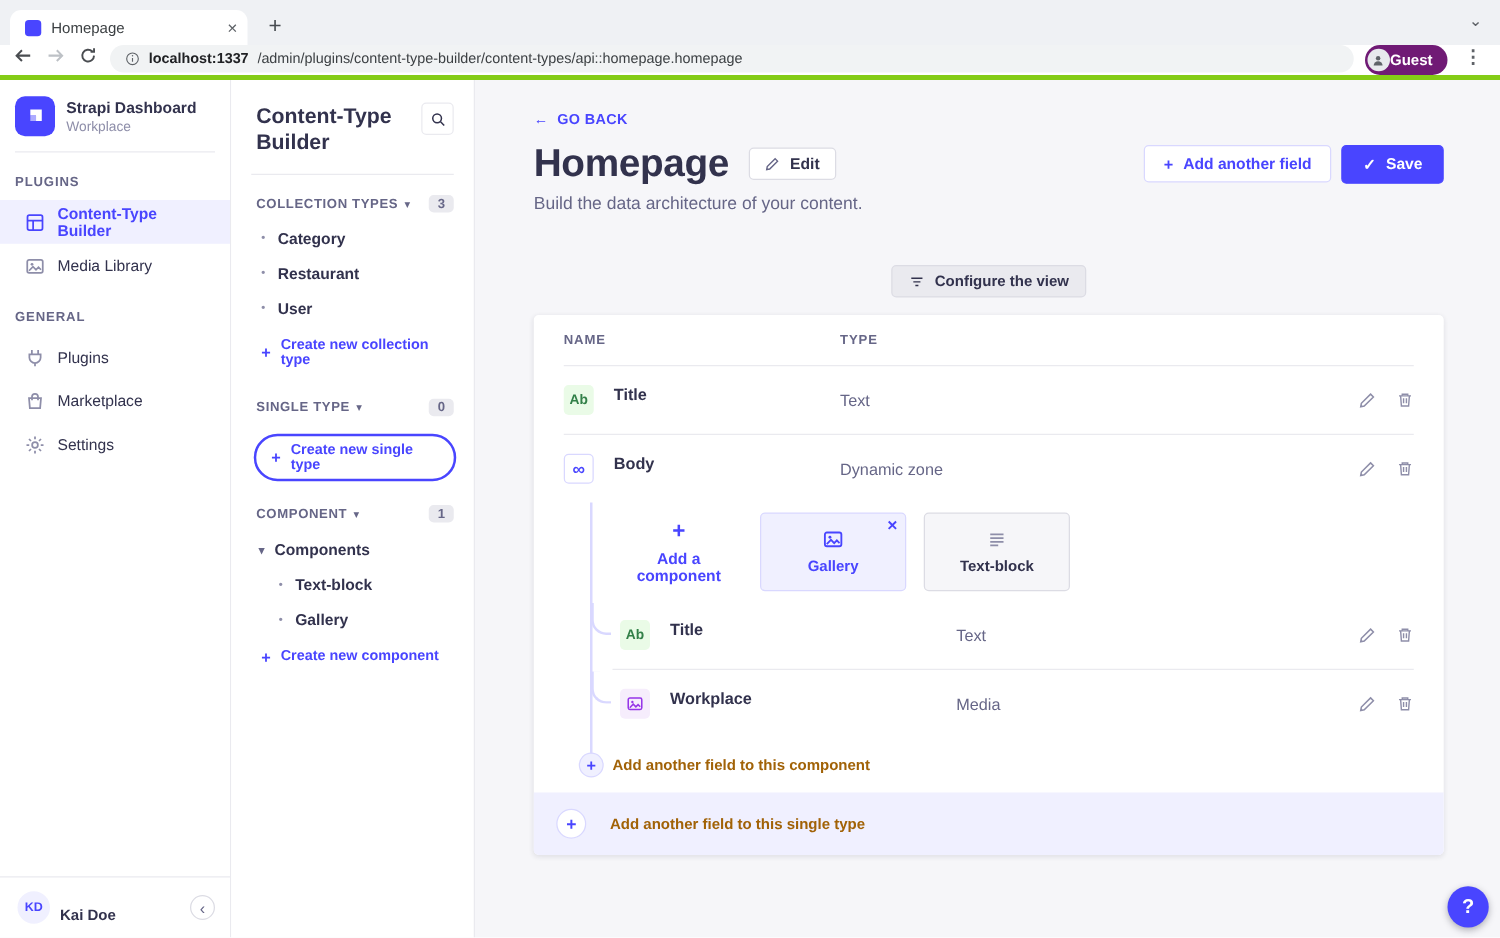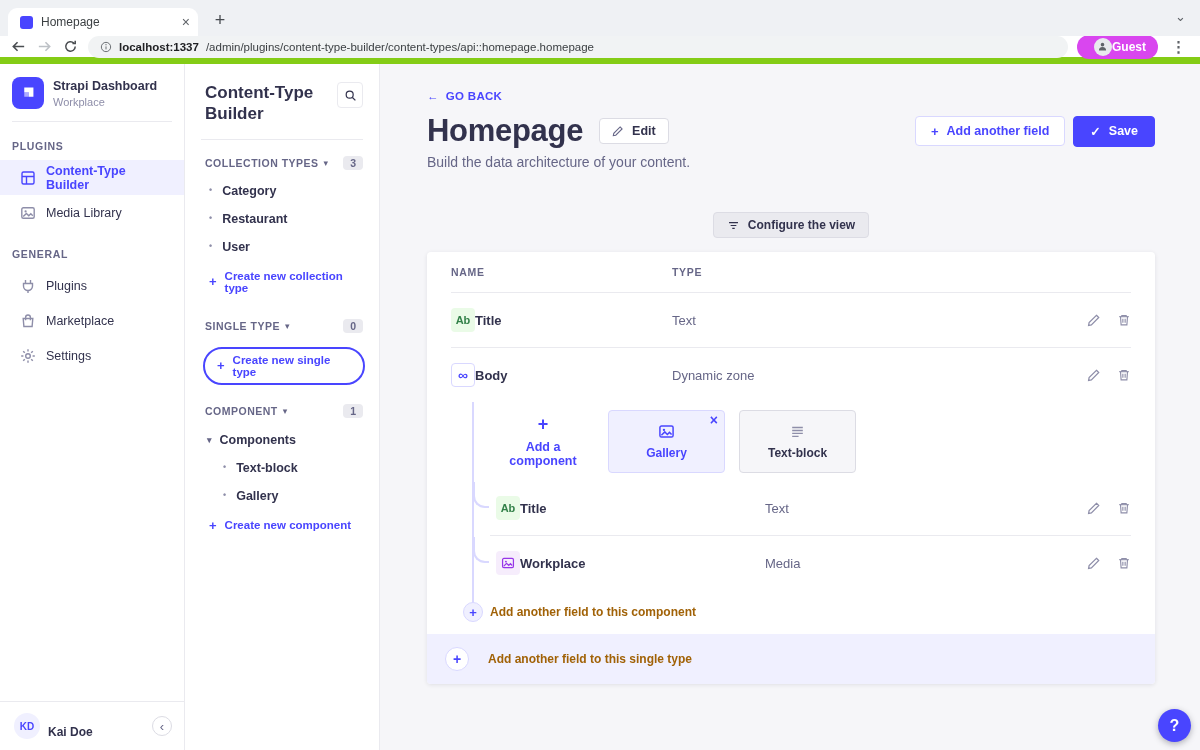--- a/index.html
+++ b/index.html
@@ -8,28 +8,28 @@
   .ic{flex:0 0 auto}
 
   
   .tabstrip{height:36px;background:#eff1f4;display:flex;align-items:flex-end;position:relative}
   .tab{width:190px;height:28px;margin-left:8px;background:#fff;border-radius:9px 9px 0 0;display:flex;align-items:center;gap:8px;padding:0 8px 0 12px;cursor:pointer}
   .favicon{width:13px;height:13px;border-radius:3px;background:#4945ff}
   .tab-title{flex:1;font-size:12px;color:#3c4043;white-space:nowrap;overflow:hidden}
   .tab-close{font-size:14px;color:#5f6368;line-height:1;cursor:pointer}
   .newtab{margin:0 0 4px 10px;font-size:18px;color:#474b50;width:24px;height:24px;display:flex;align-items:center;justify-content:center;cursor:pointer}
   .strip-chevron{position:absolute;right:14px;top:9px;color:#5f6368;font-size:13px;cursor:pointer}
-  .addressbar{height:28px;background:#fff;display:flex;align-items:center;padding:0 10px;gap:9px;border-bottom:7px solid #84cc16}
+  .addressbar{height:28px;background:#fff;display:flex;align-items:flex-start;padding:0 10px;gap:9px;border-bottom:4px solid #84cc16}
   .nav-ic{width:17px;height:17px;color:#4a4d51;cursor:pointer}
   .nav-ic.disabled{color:#bdc1c6}
   .urlbar{flex:1;height:22px;background:#f1f3f4;border-radius:11px;display:flex;align-items:center;gap:7px;padding:0 12px;min-width:0;cursor:text}
   .urlbar .ic{width:12px;height:12px;color:#5f6368}
   .url-host{font-size:11.5px;color:#202124;font-weight:bold;white-space:nowrap}
   .url-path{font-size:11.5px;color:#3c4043;white-space:nowrap;overflow:hidden}
-  .guest{height:24px;border-radius:12px;background:#d946ef;display:flex;align-items:center;gap:0;padding:0 12px 0 17px;color:#fff;font-size:12px;font-weight:bold;cursor:pointer}
+  .guest{height:24px;border-radius:12px;background:#701a75;display:flex;align-items:center;gap:0;padding:0 12px 0 2px;color:#fff;font-size:12px;font-weight:bold;cursor:pointer}
   .guest-avatar{width:18px;height:18px;border-radius:50%;background:#e8eaed;color:#5f6368;display:flex;align-items:center;justify-content:center}
   .guest-avatar svg{width:11px;height:11px}
   .menu-dots{color:#5f6368;font-size:15px;font-weight:bold;padding:0 4px;cursor:pointer}
 
   
   .app{display:flex;height:686px}
 
   
   .sidebar{width:185px;background:#fff;border-right:1px solid #eaeaef;display:flex;flex-direction:column}
   .brand{display:flex;gap:9px;align-items:center;padding:13px 12px 12px}
@@ -83,21 +83,21 @@
   .subtitle{font-size:14px;color:#666687;margin-top:5px}
   .configure-row{display:flex;justify-content:center;margin-top:42px}
   .btn-gray{background:#eaeaef;border-color:#dcdce4;color:#32324d;font-size:12px;padding:5px 13px}
   .btn-gray .ic{width:13px;height:13px;color:#32324d}
 
   
   .card{margin-top:14px;background:#fff;border-radius:4px;box-shadow:0 1px 4px rgba(33,33,52,.1)}
   .t-head{display:grid;grid-template-columns:221px 1fr 70px;align-items:center;height:40px;padding:0 24px;font-size:10.5px;font-weight:bold;letter-spacing:.7px;color:#666687}
   .t-divider{height:1px;background:#eaeaef;margin:0 24px}
   .t-row{display:grid;grid-template-columns:221px 1fr 70px;align-items:center;height:54px;padding:0 24px}
-  .cell-name{display:flex;align-items:center;}
+  .cell-name{display:flex;align-items:flex-start;gap:16px}
   .badge{width:24px;height:24px;border-radius:4px;display:flex;align-items:center;justify-content:center;font-size:11px;font-weight:bold;flex:0 0 auto}
   .badge-text{background:#eafbe7;color:#328048}
   .badge-dz{background:#fff;border:1px solid #d9d8ff;color:#4945ff;font-size:14px}
   .badge-media{background:#f6edfc;color:#9736e8}
   .badge-media svg{width:14px;height:14px}
   .field-name{font-size:13px;font-weight:bold;color:#32324d}
   .cell-type{font-size:13px;color:#666687}
   .cell-actions{display:flex;justify-content:flex-end;gap:16px;color:#8e8ea9}
   .cell-actions svg{width:14px;height:14px}
   .icon-btn{cursor:pointer;color:#8e8ea9;background:none;border:none}

